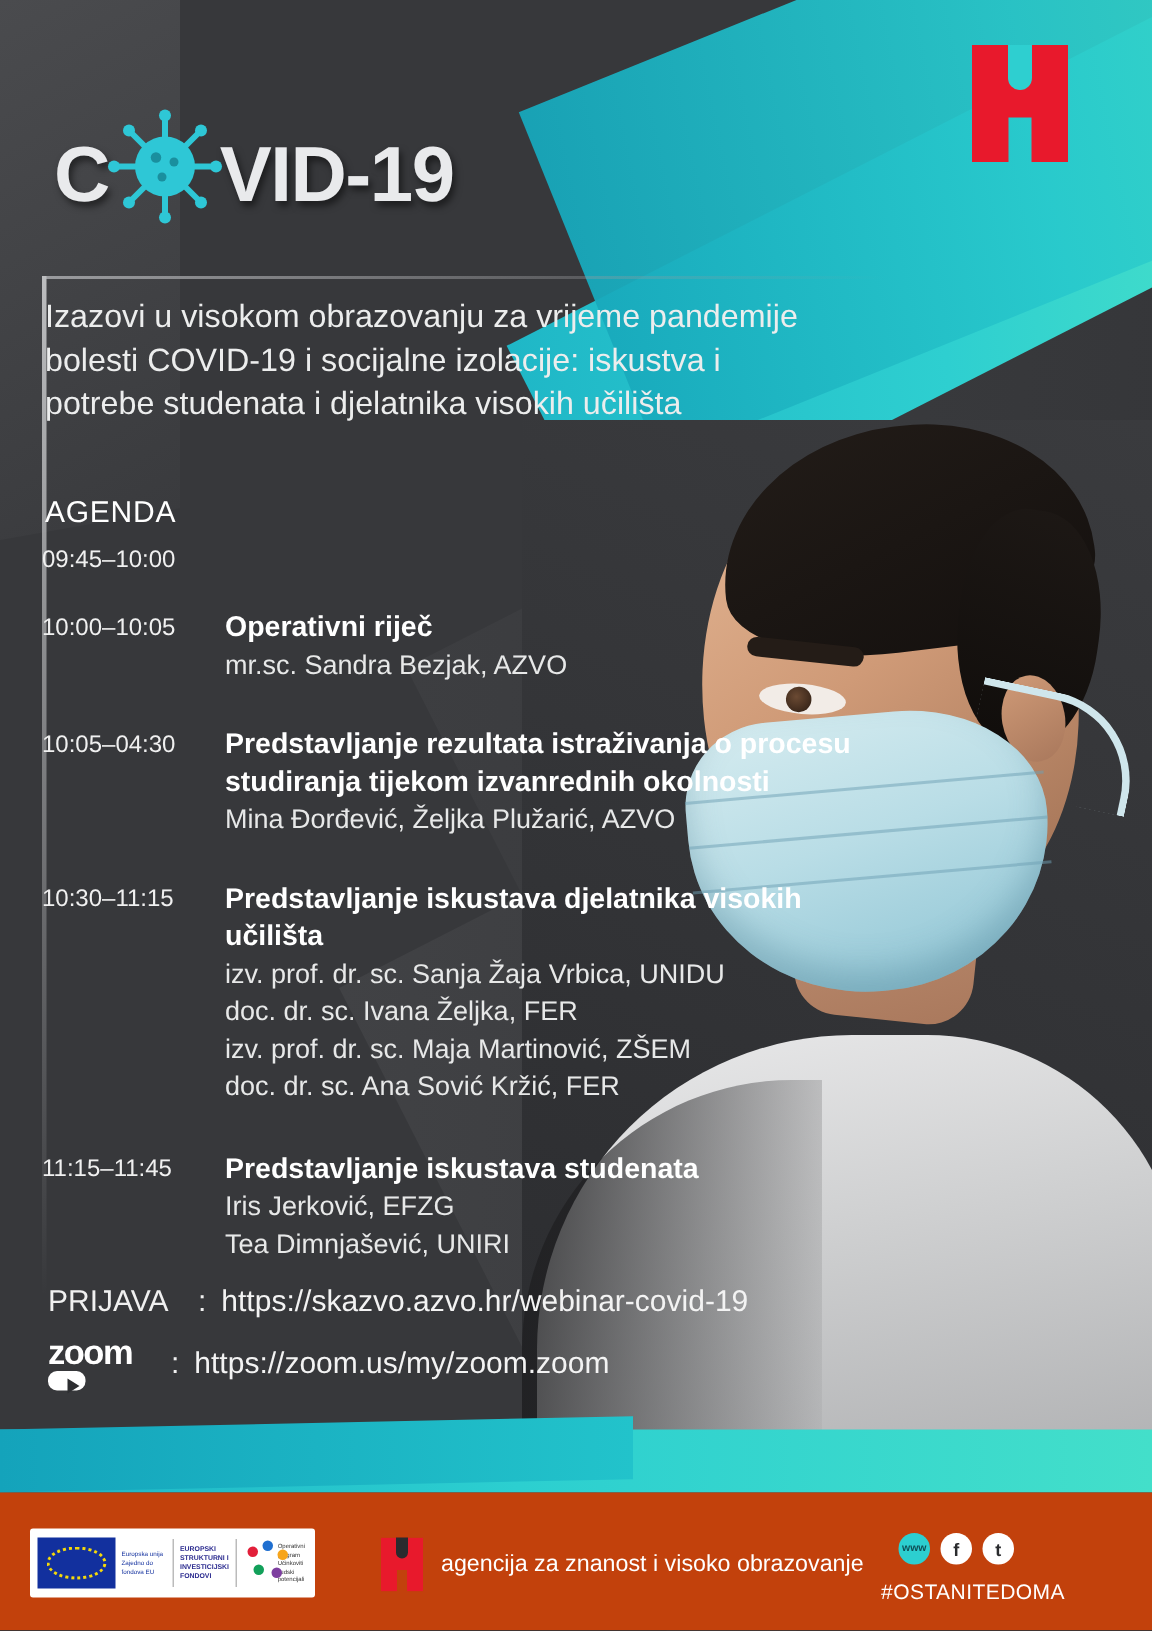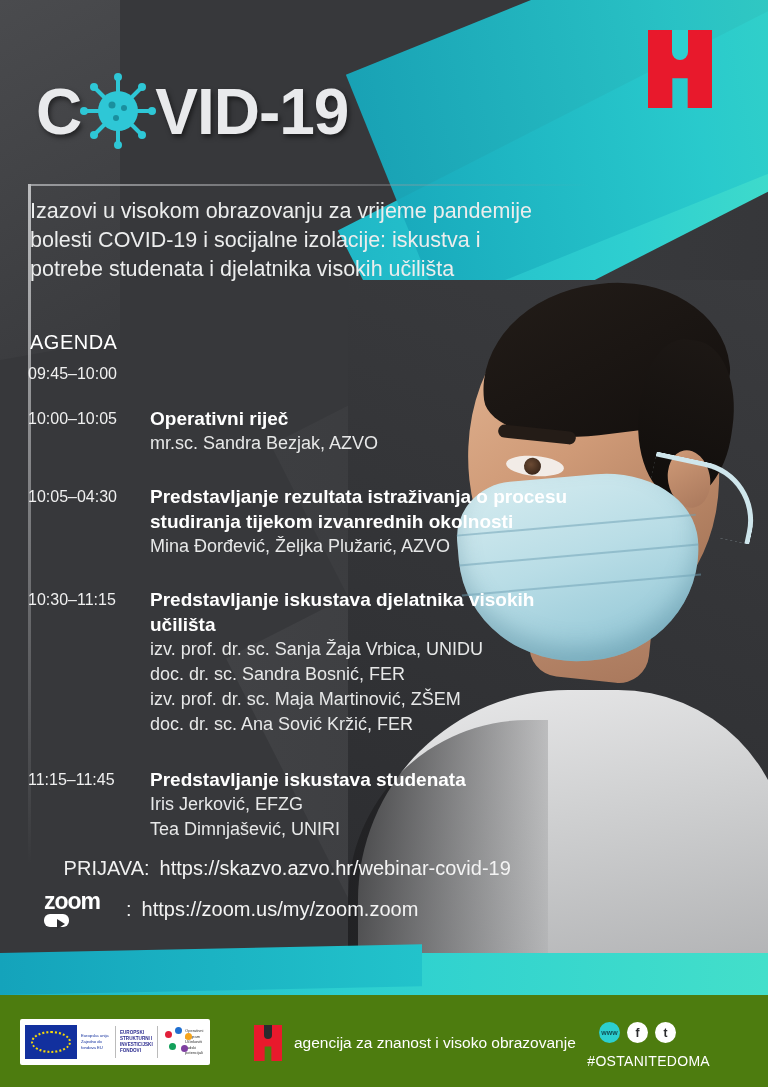--- a/index.html
+++ b/index.html
@@ -185,21 +185,21 @@
     position: absolute; top: 0; left: 50%;
     width: 16px; height: 30px;
     background: #2ecfd0;
     transform: translateX(-50%);
     border-radius: 0 0 8px 8px;
   }
 
   
   .title {
     position: absolute; left: 36px; top: 74px;
-    font-size: 64px; font-weight: bold; letter-spacing: -1px;
+    font-size: 52px; font-weight: bold; letter-spacing: -1px;
     color: #e9eaec;
     text-shadow: 2px 3px 5px rgba(0,0,0,.5);
   }
   .title .virus {
     display: inline-block; position: relative;
     width: 74px; height: 74px; vertical-align: -14px;
   }
   .virus svg { position: absolute; left: -2px; top: -2px; }
 
   .rule {
@@ -240,21 +240,21 @@
   }
   .content { color: #f0f0f0; }
   .head-line {
     font-size: 19px; font-weight: bold; line-height: 25px; color: #ffffff;
   }
   .speaker {
     font-size: 18px; line-height: 25px; color: #e7e8e8;
   }
 
   
-  .links { position: absolute; left: 44px; top: 851px; text-align: right; }
+  .links { position: absolute; left: 32px; top: 851px; }
   .link-row { display: flex; align-items: center; height: 34px; }
   .link-label { color: #f0f0f0; font-size: 20px; width: 100px; }
   .link-url { color: #f3f3f3; font-size: 20px; }
   .zoom-logo {
     width: 82px; height: 36px;
     display: flex; flex-direction: column; align-items: flex-start;
   }
   .zoom-word {
     color: #ffffff; font-size: 23px; font-weight: bold; letter-spacing: -1px;
     line-height: 20px;
@@ -277,21 +277,21 @@
     position: absolute; left: 0; bottom: 92px; width: 100%; height: 42px;
     background: linear-gradient(90deg, #1db4c6 0%, #2ccfd0 45%, #43dfca 100%);
   }
   .band-teal2 {
     position: absolute; left: 0; bottom: 92px; width: 55%; height: 42px;
     background: linear-gradient(90deg, #14a3bb 0%, #22c3cb 100%);
     transform: skewY(-1.2deg); transform-origin: left bottom;
   }
   .footer {
     position: absolute; left: 0; bottom: 0; width: 100%; height: 92px;
-    background: #4d7c0f;
+    background: #c2410c;
   }
   .eu-logo {
     position: absolute; left: 20px; bottom: 22px;
     width: 190px; height: 46px;
     background: #ffffff; border-radius: 2px;
     display: flex; align-items: center; gap: 4px; padding: 3px 5px;
   }
   .eu-flag {
     width: 52px; height: 34px; background: #12309e;
     position: relative; flex: none;
@@ -431,21 +431,21 @@
         <div class="head-line">Predstavljanje rezultata istraživanja o procesu studiranja tijekom izvanrednih okolnosti</div>
         <div class="speaker">Mina Đorđević, Željka Plužarić, AZVO</div>
       </div>
     </div>
 
     <div class="row" style="margin-bottom:30px">
       <div class="time">10:30–11:15</div>
       <div class="content" style="width:400px">
         <div class="head-line">Predstavljanje iskustava djelatnika visokih učilišta</div>
         <div class="speaker">izv. prof. dr. sc. Sanja Žaja Vrbica, UNIDU</div>
-        <div class="speaker">doc. dr. sc. Sandra Bosnić, FER</div>
+        <div class="speaker">doc. dr. sc. Ivana Željka, FER</div>
         <div class="speaker">izv. prof. dr. sc. Maja Martinović, ZŠEM</div>
         <div class="speaker">doc. dr. sc. Ana Sović Kržić, FER</div>
       </div>
     </div>
 
     <div class="row">
       <div class="time">11:15–11:45</div>
       <div class="content">
         <div class="head-line">Predstavljanje iskustava studenata</div>
         <div class="speaker">Iris Jerković, EFZG</div>

